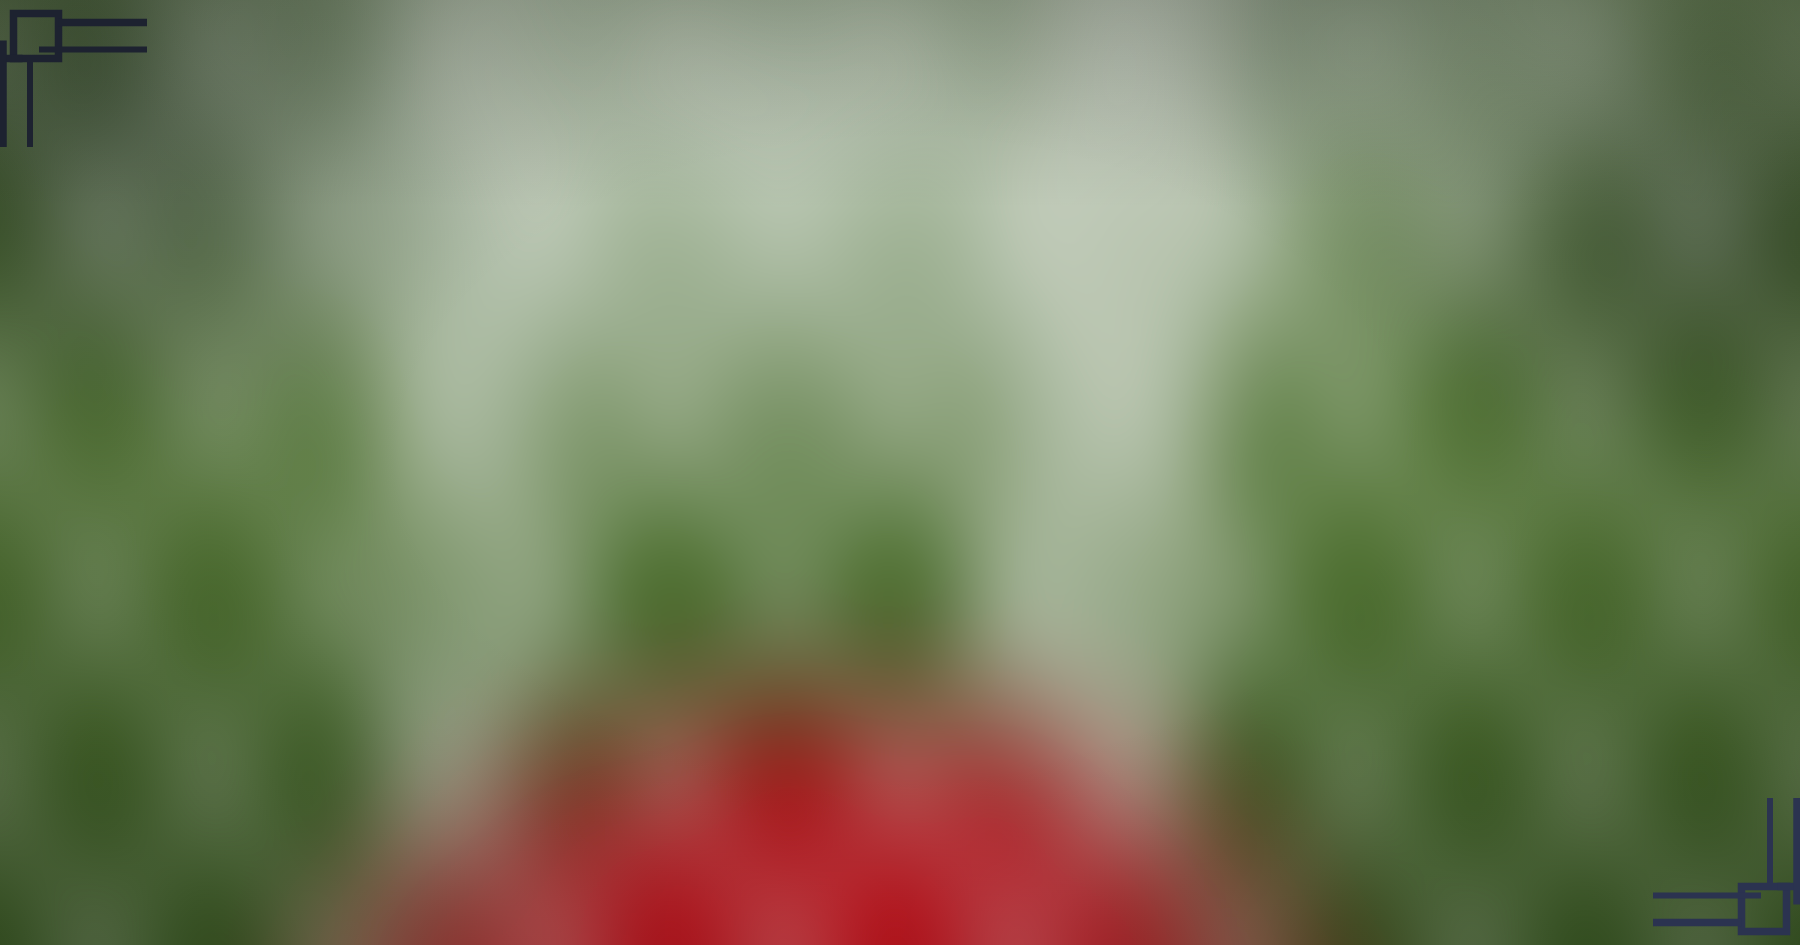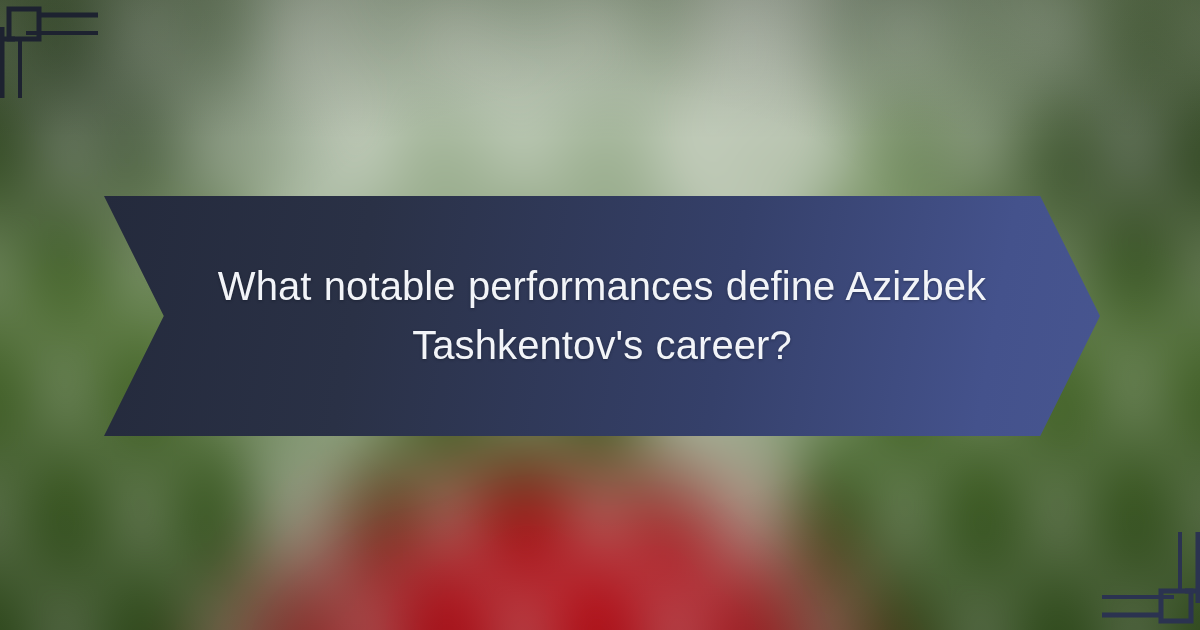--- a/index.html
+++ b/index.html
@@ -143,19 +143,14 @@
     <svg width="104" height="104" viewBox="0 0 104 104" aria-hidden="true">
       <rect x="9" y="9" width="30" height="30" fill="none" stroke="#2b3350" stroke-width="5"></rect>
       <path d="M39 15 H98" fill="none" stroke="#2b3350" stroke-width="5"></path>
       <path d="M15 39 H 4" fill="none" stroke="#2b3350" stroke-width="5"></path>
       <path d="M2 27 V 98" fill="none" stroke="#2b3350" stroke-width="5"></path>
       <path d="M26 33 H98" fill="none" stroke="#2b3350" stroke-width="4"></path>
       <path d="M20 40 V98" fill="none" stroke="#2b3350" stroke-width="4"></path>
     </svg>
   </div>
 
-  <div class="banner">
-    <div class="banner-inner">
-      <h1 class="banner-title">What notable performances define Azizbek Tashkentov's career?</h1>
-    </div>
-  </div>
 
 </div>
 
 </body></html>

